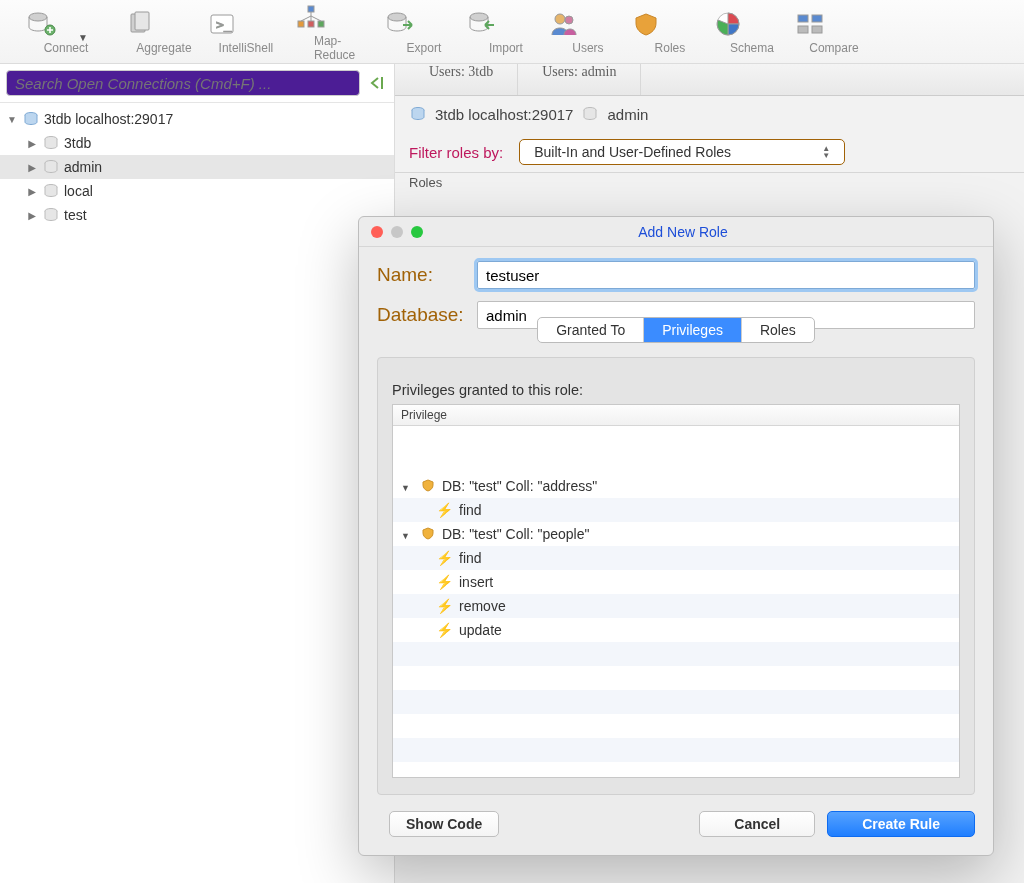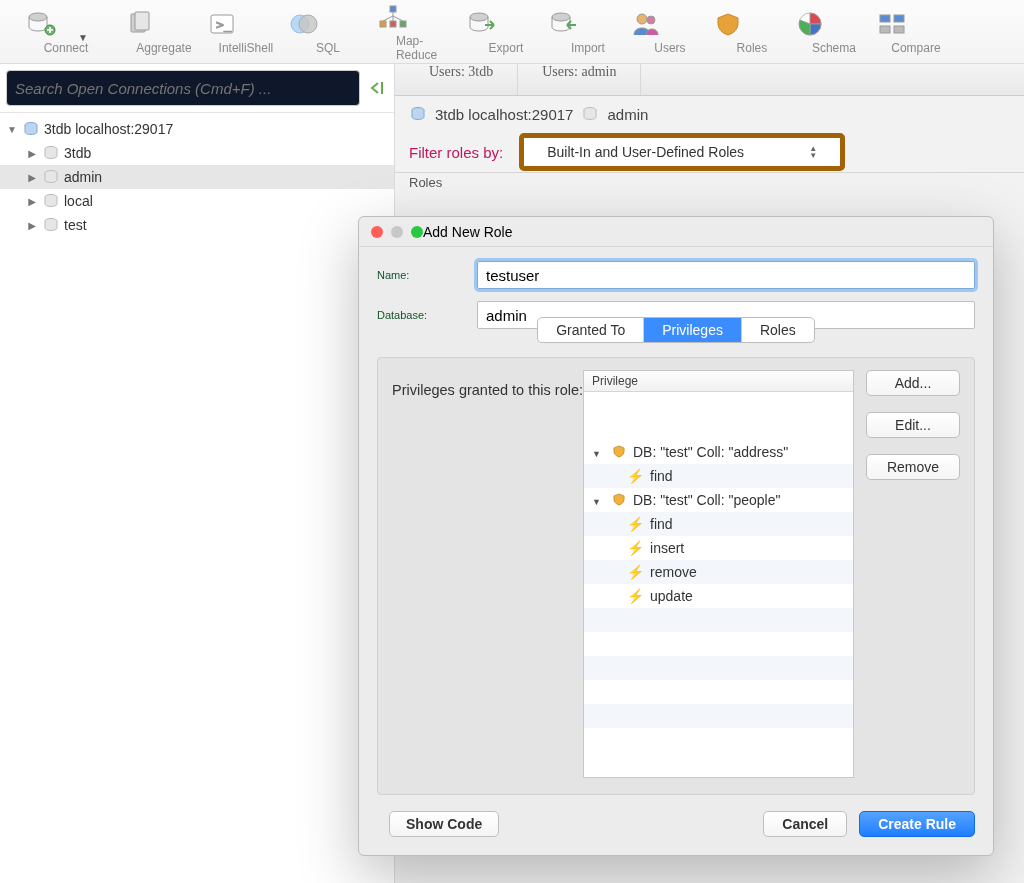--- a/index.html
+++ b/index.html
@@ -57,28 +57,28 @@
   }
   .search-wrap {
     padding: 6px;
     border-bottom:1px solid #e5e5e5;
     display:flex;
     align-items:center;
     gap:6px;
   }
   .search {
     flex: 1;
-    height: 36px;
+    height: 26px;
     border:1px solid #ccc;
     border-radius:4px;
     padding:0 8px;
     font-size: 15px;
     color:#9a9a9a;
     font-style: italic;
-    background:#0f172a;
+    background:#4c1d95;
   }
   .backarrow {
     width: 22px; height:22px;
     display:flex; align-items:center; justify-content:center;
     color:#6aa84f;
     font-size:16px;
   }
   .tree {
     flex:1;
     padding: 4px 0;
@@ -153,25 +153,25 @@
   .filterbar {
     height: 40px;
     display:flex;
     align-items:center;
     gap:16px;
     padding: 0 14px;
   }
   .filterbar label { font-size:15px; color:#be185d; }
   .filter-select {
     flex: 0 0 326px;
-    height: 38px;
-    border:5px solid #a16207;
+    height: 26px;
+    border:1px solid #a16207;
     border-radius:5px;
     background:#fff;
-    padding:0 23px;
+    padding:0 14px;
     font-size:14px;
     display:flex; align-items:center; justify-content:space-between;
   }
   .filter-select .chev { display:flex;flex-direction:column;font-size:8px;line-height:7px;color:#666;}
   .roles-head {
     padding:2px 14px 0 14px;
     font-size:13px;
     color:#555;
     border-top:1px solid #d6d6d6;
   }
@@ -197,34 +197,34 @@
   }
   .traffic {
     display:flex; gap:8px; padding-left:12px;
   }
   .light { width:12px;height:12px;border-radius:50%; }
   .red{background:#ff5f57;}
   .yellow{background:#c7c7c7;}
   .green{background:#28c840;}
   .titlebar .title {
     flex:1;
-    text-align:left;
+    text-align:center;
     font-size:14px;
-    color:#000000;
+    color:#1d4ed8;
     padding-right:50px;
   }
   .form {
     padding: 14px 18px;
     display:grid;
     grid-template-columns: 90px 1fr;
     row-gap:12px;
     column-gap:10px;
     align-items:center;
   }
-  .form label { font-size:11px; color:#14532d; }
+  .form label { font-size:19px; color:#a16207; }
   .form input.txt {
     height:28px;
     border:1px solid #bebebe;
     border-radius:2px;
     background:#fff;
     padding:0 8px;
     font-size:15px;
   }
   .form input.txt.focused {
     outline: 3px solid #9ec8f2;
@@ -232,20 +232,21 @@
     border-color:#7da9d6;
   }
   .subpanel {
     margin: 0 18px;
     flex:1;
     background:#e4e4e4;
     border:1px solid #d0d0d0;
     border-radius:4px;
     padding: 12px 14px 16px;
     display:flex;
+    flex-direction:column;
   }
   .segcontrol {
     display:flex;
     justify-content:center;
     margin-bottom: 14px;
     position:relative;
     top:-26px;
     margin-bottom:-12px;
   }
   .segwrap {
@@ -321,21 +322,21 @@
     align-items:center;
     justify-content:center;
   }
   .footer {
     padding: 16px 18px 18px;
     display:flex;
     align-items:center;
     font-weight:bold;
   }
   .footer .spacer { flex:1; }
-  .footer .btn { padding: 0 18px; margin-left:12px; }
+  .footer .btn { padding: 0 34px; margin-left:12px; }
   .btn.primary {
     background:linear-gradient(#56a2ff,#1f7eff);
     border:1px solid #0e6bf0;
     color:#fff;
   }
   .disclosure-down::before { content:"▼"; font-size:9px; color:#555; margin-right:4px;}
 </style>
 </head>
 <body>
 
@@ -362,29 +363,20 @@
     <span class="label">Aggregate</span>
   </div>
   <div class="tool">
     <span class="glyph">
       <svg width="30" height="26" viewBox="0 0 30 26">
           <rect x="4" y="4" width="22" height="18" rx="2" fill="#fff" stroke="#9a9a9a"></rect>
           <text x="9" y="18" font-size="13" fill="#4a8a4a" font-family="monospace">&gt;_</text>
         </svg>
     </span>
     <span class="label">IntelliShell</span>
-  </div>
-  <div class="tool">
-    <span class="glyph">
-      <svg width="30" height="26" viewBox="0 0 30 26">
-          <circle cx="11" cy="13" r="9" fill="#b8d8f5" stroke="#9bbde0"></circle>
-          <circle cx="19" cy="13" r="9" fill="#c6c6c6" stroke="#aaa" fill-opacity="0.8"></circle>
-        </svg>
-    </span>
-    <span class="label">SQL</span>
   </div>
   <div class="tool" style="width:90px;">
     <span class="glyph">
       <svg width="30" height="26" viewBox="0 0 30 26">
           <rect x="12" y="2" width="6" height="6" fill="#5a8ad0"></rect>
           <rect x="2" y="17" width="6" height="6" fill="#e39a3c"></rect>
           <rect x="12" y="17" width="6" height="6" fill="#d05e5e"></rect>
           <rect x="22" y="17" width="6" height="6" fill="#5ea75e"></rect>
           <path d="M15 8v4M15 12 5 17M15 12l10 5M15 12v5" stroke="#999" fill="none"></path>
         </svg>
@@ -627,25 +619,20 @@
             <span class="badge bolt">⚡</span>
             <span>update</span>
           </div>
           <div class="prow alt"></div>
           <div class="prow"></div>
           <div class="prow alt"></div>
           <div class="prow"></div>
           <div class="prow alt"></div>
         </div>
       </div>
-      <div class="side-buttons">
-        <div class="btn">Add...</div>
-        <div class="btn">Edit...</div>
-        <div class="btn">Remove</div>
-      </div>
     </div>
   </div>
 
   <div class="footer">
     <div class="btn" style="padding:0 16px;">Show Code</div>
     <div class="spacer"></div>
     <div class="btn">Cancel</div>
     <div class="btn primary">Create Rule</div>
   </div>
 </div>

